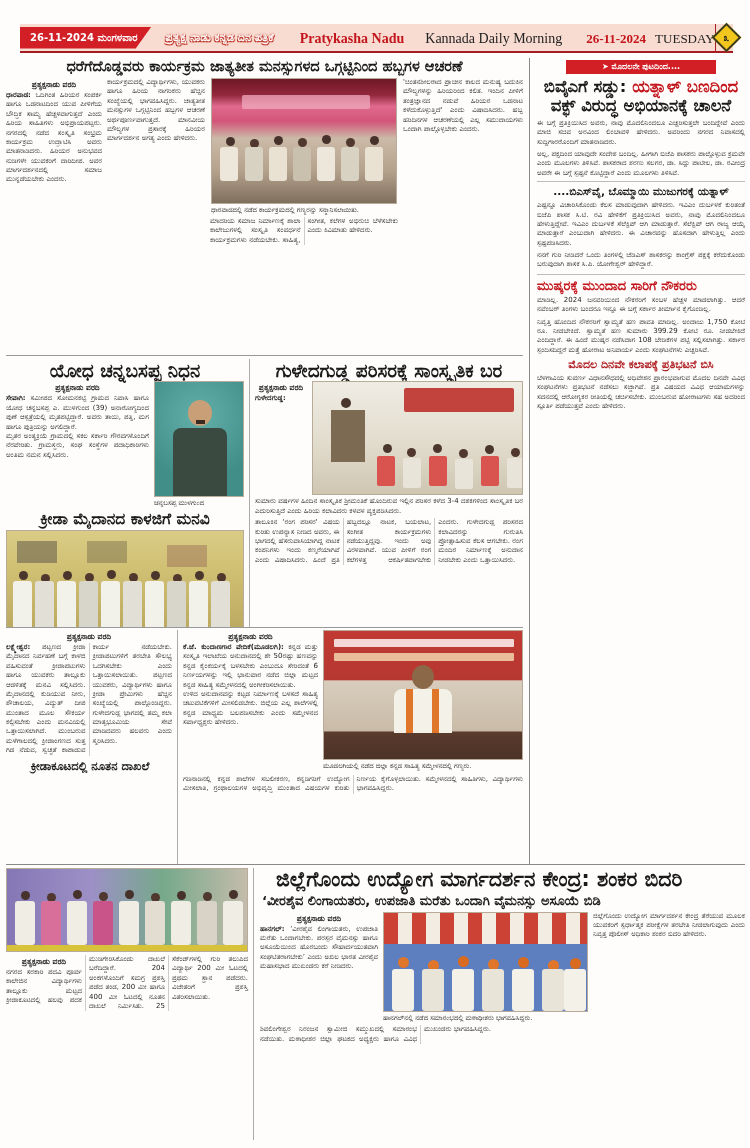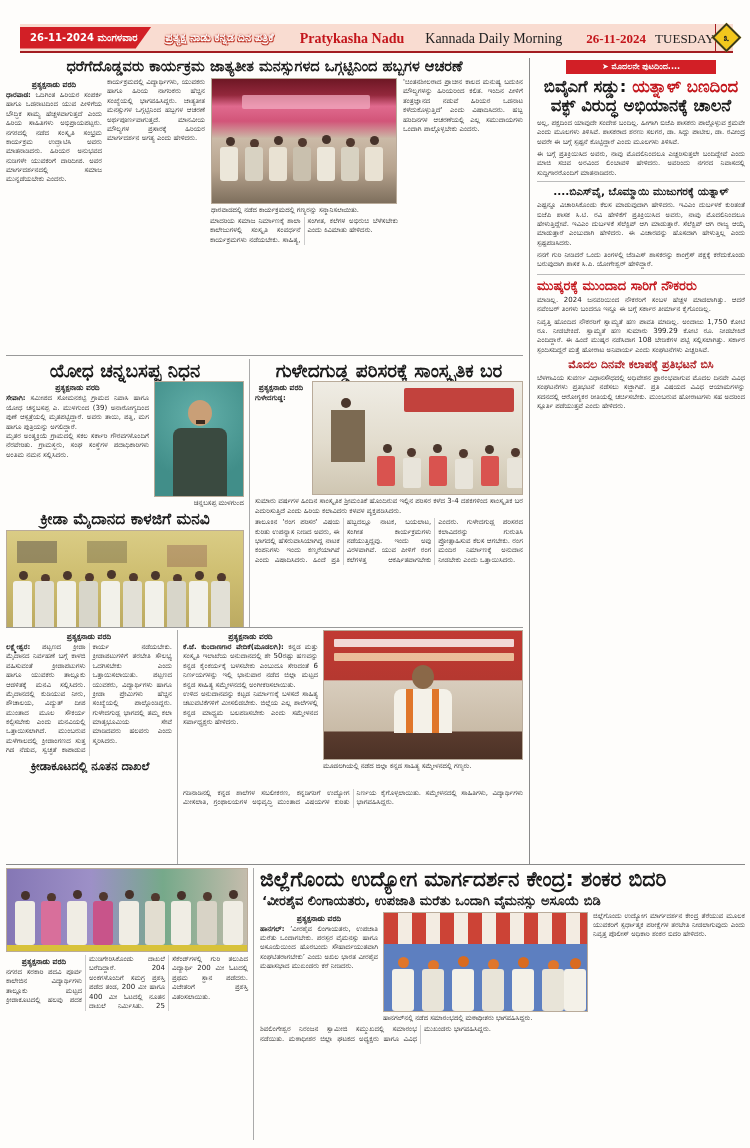--- a/index.html
+++ b/index.html
@@ -31,21 +31,21 @@
   .rule{border:none;border-top:1px solid #999;margin:3px 0;}
   
   .b{font-size:7px;line-height:1.34;text-align:justify;color:#222;}
   .dateline{font-size:7.5px;font-weight:bold;text-align:center;margin:2px 0 1px 0;}
   .loc{font-weight:bold;}
   .h-top{font-size:23px;font-weight:800;text-align:center;line-height:1.1;margin:1px 0 2px 0;letter-spacing:-.3px;}
   .h-sub{font-size:14.5px;font-weight:bold;text-align:center;margin-bottom:3px;}
   .h-sec{font-size:18.5px;font-weight:800;text-align:center;line-height:1.05;margin:2px 0 1px 0;}
   .h-small{font-size:15.5px;font-weight:800;text-align:center;margin:2px 0;}
   .h-mid{font-size:17.5px;font-weight:800;text-align:center;margin:1px 0 2px 0;}
-  .h-bottom{font-size:20.5px;font-weight:800;line-height:1.05;margin:1px 0 2px 0;}
+  .h-bottom{font-size:20.5px;font-weight:800;line-height:1.05;margin:1px 0 2px 16px;}
   .h-bsub{font-size:13px;font-weight:bold;margin:0 0 3px 2px;}
   .caption{font-size:6.8px;line-height:1.3;color:#111;margin-top:2px;text-align:justify;}
   .cols2{column-count:2;column-gap:7px;column-rule:1px solid #ccc;}
   .cols3{column-count:3;column-gap:7px;column-rule:1px solid #ccc;}
   
   .jump{display:block;margin:2px auto 3px auto;width:150px;background:#d21f26;color:#fff;
         font-size:8px;font-weight:bold;text-align:center;padding:2px 0;}
   .r-head{font-size:16.5px;font-weight:800;text-align:center;line-height:1.18;margin-bottom:3px;}
   .r-red{color:#c3161c;}
   .r-subline{font-size:10.5px;font-weight:800;text-align:center;margin:3px 0;border-top:1px solid #bbb;padding-top:3px;}
@@ -140,21 +140,21 @@
                 <div class="b"><span class="loc">ಸೇವಾಗಿ:</span>
                   <span>ಸಮೀಪದ ಸೋಮನಕಟ್ಟಿ ಗ್ರಾಮದ ನಿವಾಸಿ ಹಾಗೂ ಯೋಧ ಚನ್ನಬಸಪ್ಪ ಎ. ಮುಳಗುಂದ (39) ಅನಾರೋಗ್ಯದಿಂದ ಪುಣೆ ಆಸ್ಪತ್ರೆಯಲ್ಲಿ ಮೃತಪಟ್ಟಿದ್ದಾರೆ. ಅವರು ತಾಯಿ, ಪತ್ನಿ, ಮಗ ಹಾಗೂ ಪುತ್ರಿಯನ್ನು ಅಗಲಿದ್ದಾರೆ.</span></div>
                 <div class="b">ಮೃತರ ಅಂತ್ಯಕ್ರಿಯೆ ಗ್ರಾಮದಲ್ಲಿ ಸಕಲ ಸರ್ಕಾರಿ ಗೌರವಗಳೊಂದಿಗೆ ನೆರವೇರಿತು. ಗ್ರಾಮಸ್ಥರು, ಸಂಘ ಸಂಸ್ಥೆಗಳ ಪದಾಧಿಕಾರಿಗಳು ಅಂತಿಮ ನಮನ ಸಲ್ಲಿಸಿದರು.</div>
               </div>
               <div>
                 <div class="ph ph-portrait">
                   <div class="dots" style="left:33px;top:18px;width:24px;height:26px;background:#c99f77;"></div>
                   <div class="blk" style="left:18px;top:46px;width:54px;height:70px;background:#3a4a40;border-radius:8px 8px 0 0;"></div>
                   <div class="blk" style="left:41px;top:38px;width:9px;height:4px;background:#3a2a20;"></div>
                 </div>
-                <div class="caption" style="width:90px;text-align:right;">ಚನ್ನಬಸಪ್ಪ ಮುಳಗುಂದ</div>
+                <div class="caption" style="width:90px;text-align:left;">ಚನ್ನಬಸಪ್ಪ ಮುಳಗುಂದ</div>
               </div>
             </div>
             <div class="h-small">ಕ್ರೀಡಾ ಮೈದಾನದ ಕಾಳಜಿಗೆ ಮನವಿ</div>
             <div class="ph ph-krida">
               <div class="blk" style="left:10px;top:10px;width:40px;height:22px;background:#6d6350;opacity:.6;box-shadow:70px 0 0 rgba(90,80,60,.6),150px 4px 0 rgba(120,60,70,.5);"></div>
               <div class="dots" style="left:12px;top:40px;width:9px;height:9px;background:#4a362c;box-shadow:22px 3px 0 #50382e,44px 0 0 #4a362c,66px 2px 0 #50382e,88px -1px 0 #4a362c,110px 2px 0 #50382e,132px 0 0 #4a362c,154px 3px 0 #50382e,176px 0 0 #4a362c,198px 2px 0 #50382e;"></div>
               <div class="blk" style="left:6px;top:50px;width:19px;height:52px;background:#f2f1ea;border-radius:3px;box-shadow:22px 0 0 #e2e0d6,44px 0 0 #f2f1ea,66px 0 0 #d8d6ca,88px 0 0 #f2f1ea,110px 0 0 #e2e0d6,132px 0 0 #f2f1ea,154px 0 0 #d8d6ca,176px 0 0 #f2f1ea,198px 0 0 #e2e0d6;"></div>
             </div>
           </div>
           <div class="row2-b">
@@ -203,36 +203,36 @@
               <div>
                 <div class="ph ph-kannada">
                   <div class="blk" style="left:10px;top:8px;width:180px;height:8px;background:rgba(255,255,255,.8);border-radius:1px;box-shadow:0 14px 0 rgba(255,245,200,.7);"></div>
                   <div class="dots" style="left:88px;top:34px;width:22px;height:24px;background:#8a6848;"></div>
                   <div class="blk" style="left:70px;top:58px;width:58px;height:44px;background:#f4f1e8;border-radius:8px 8px 0 0;"></div>
                   <div class="blk" style="left:82px;top:58px;width:7px;height:44px;background:#e0762a;box-shadow:26px 0 0 #e0762a;"></div>
                 </div>
                 <div class="caption" style="width:200px;">ಮೂಡಲಗಿಯಲ್ಲಿ ನಡೆದ ಜಿಲ್ಲಾ ಕನ್ನಡ ಸಾಹಿತ್ಯ ಸಮ್ಮೇಳನದಲ್ಲಿ ಗಣ್ಯರು.</div>
               </div>
             </div>
-            <div class="b cols2" style="margin-top:18px;">ಗಡಿನಾಡಿನಲ್ಲಿ ಕನ್ನಡ ಶಾಲೆಗಳ ಸಬಲೀಕರಣ, ಕನ್ನಡಿಗರಿಗೆ ಉದ್ಯೋಗ ಮೀಸಲಾತಿ, ಗ್ರಂಥಾಲಯಗಳ ಅಭಿವೃದ್ಧಿ ಮುಂತಾದ ವಿಷಯಗಳ ಕುರಿತು ನಿರ್ಣಯ ಕೈಗೊಳ್ಳಲಾಯಿತು. ಸಮ್ಮೇಳನದಲ್ಲಿ ಸಾಹಿತಿಗಳು, ವಿದ್ಯಾರ್ಥಿಗಳು ಭಾಗವಹಿಸಿದ್ದರು.</div>
+            <div class="b cols2" style="margin-top:4px;">ಗಡಿನಾಡಿನಲ್ಲಿ ಕನ್ನಡ ಶಾಲೆಗಳ ಸಬಲೀಕರಣ, ಕನ್ನಡಿಗರಿಗೆ ಉದ್ಯೋಗ ಮೀಸಲಾತಿ, ಗ್ರಂಥಾಲಯಗಳ ಅಭಿವೃದ್ಧಿ ಮುಂತಾದ ವಿಷಯಗಳ ಕುರಿತು ನಿರ್ಣಯ ಕೈಗೊಳ್ಳಲಾಯಿತು. ಸಮ್ಮೇಳನದಲ್ಲಿ ಸಾಹಿತಿಗಳು, ವಿದ್ಯಾರ್ಥಿಗಳು ಭಾಗವಹಿಸಿದ್ದರು.</div>
           </div>
         </div>
       </div>
 
       <div class="right-col r-col">
         <span class="jump">
           <span>➤ </span><span>ಮೊದಲನೇ ಪುಟದಿಂದ....</span>
         </span>
         <div class="r-head">
           <span>ಬಿವೈಎಗೆ ಸಡ್ಡು:</span>
           <span class="r-red">ಯತ್ನಾಳ್ ಬಣದಿಂದ</span><br>
           <span>ವಕ್ಫ್ ವಿರುದ್ಧ ಅಭಿಯಾನಕ್ಕೆ ಚಾಲನೆ</span>
         </div>
+        <div class="b">ಈ ಬಗ್ಗೆ ಪ್ರತಿಕ್ರಿಯಿಸಿದ ಅವರು, ನಾವು ಮೊದಲಿನಿಂದಲೂ ಎಚ್ಚರಿಸುತ್ತಲೇ ಬಂದಿದ್ದೇವೆ ಎಂದು ಮಾಜಿ ಸಚಿವ ಅರವಿಂದ ಲಿಂಬಾವಳಿ ಹೇಳಿದರು. ಅವರಿಂದು ನಗರದ ನಿವಾಸದಲ್ಲಿ ಸುದ್ದಿಗಾರರೊಂದಿಗೆ ಮಾತನಾಡಿದರು.</div>
         <div class="b">ಅಲ್ಲ, ಪಕ್ಷದಿಂದ ಯಾವುದೇ ಸಂದೇಶ ಬಂದಿಲ್ಲ. ಹೀಗಾಗಿ ಬಿಜೆಪಿ ಶಾಸಕರು ಪಾಲ್ಗೊಳ್ಳುವ ಕ್ರಮವೇ ಎಂದು ಮೂಲಗಳು ತಿಳಿಸಿವೆ. ಶಾಸಕರಾದ ಶರಣು ಸಲಗರ, ಡಾ. ಸಿದ್ದು ಪಾಟೀಲ, ಡಾ. ರವೀಂದ್ರ ಅವರೇ ಈ ಬಗ್ಗೆ ಸ್ಪಷ್ಟನೆ ಕೊಟ್ಟಿದ್ದಾರೆ ಎಂದು ಮೂಲಗಳು ತಿಳಿಸಿವೆ.</div>
-        <div class="b">ಈ ಬಗ್ಗೆ ಪ್ರತಿಕ್ರಿಯಿಸಿದ ಅವರು, ನಾವು ಮೊದಲಿನಿಂದಲೂ ಎಚ್ಚರಿಸುತ್ತಲೇ ಬಂದಿದ್ದೇವೆ ಎಂದು ಮಾಜಿ ಸಚಿವ ಅರವಿಂದ ಲಿಂಬಾವಳಿ ಹೇಳಿದರು. ಅವರಿಂದು ನಗರದ ನಿವಾಸದಲ್ಲಿ ಸುದ್ದಿಗಾರರೊಂದಿಗೆ ಮಾತನಾಡಿದರು.</div>
         <div class="r-subline">....ಬಿಎಸ್‌ವೈ, ಬೊಮ್ಮಾಯಿ ಮುಜುಗರಕ್ಕೆ ಯತ್ನಾಳ್</div>
         <div class="b">ಎಷ್ಟನ್ನೂ ವಿಚಾರಿಸಿಕೊಂಡು ಕೆಲಸ ಮಾಡುವುದಾಗಿ ಹೇಳಿದರು. ಇವಿಎಂ ದುರ್ಬಳಕೆ ಕುರಿತಂತೆ ಬಿಜೆಪಿ ಶಾಸಕ ಸಿ.ಟಿ. ರವಿ ಹೇಳಿಕೆಗೆ ಪ್ರತಿಕ್ರಿಯಿಸಿದ ಅವರು, ನಾವು ಮೊದಲಿನಿಂದಲೂ ಹೇಳುತ್ತಿದ್ದೇವೆ. ಇವಿಎಂ ದುರ್ಬಳಕೆ ಸೆಲೆಕ್ಟಿವ್ ಆಗಿ ಮಾಡುತ್ತಾರೆ. ಸೆಲೆಕ್ಟಿವ್ ಆಗಿ ರಾಜ್ಯ ಆಯ್ಕೆ ಮಾಡುತ್ತಾರೆ ಎಂಬುದಾಗಿ ಹೇಳಿದರು. ಈ ವಿಚಾರವನ್ನು ಹೊಸದಾಗಿ ಹೇಳುತ್ತಿಲ್ಲ ಎಂದು ಸ್ಪಷ್ಟಪಡಿಸಿದರು.</div>
         <div class="b">ನನಗೆ ಗುರಿ ನೀಡಿದರೆ ಒಂದು ತಿಂಗಳಲ್ಲಿ ಜೆಡಿಎಸ್ ಶಾಸಕರನ್ನು ಕಾಂಗ್ರೆಸ್ ಪಕ್ಷಕ್ಕೆ ಕರೆದುಕೊಂಡು ಬರುವುದಾಗಿ ಶಾಸಕ ಸಿ.ಪಿ. ಯೋಗೇಶ್ವರ್ ಹೇಳಿದ್ದಾರೆ.</div>
         <div class="r-redhead">ಮುಷ್ಕರಕ್ಕೆ ಮುಂದಾದ ಸಾರಿಗೆ ನೌಕರರು</div>
         <div class="b">ಮಾಡಿಲ್ಲ. 2024 ಜನವರಿಯಿಂದ ನೌಕರರಿಗೆ ಸಂಬಳ ಹೆಚ್ಚಳ ಮಾಡಲಾಗಿತ್ತು. ಆದರೆ ನವೆಂಬರ್ ತಿಂಗಳು ಬಂದರೂ ಇನ್ನೂ ಈ ಬಗ್ಗೆ ಸರ್ಕಾರ ತೀರ್ಮಾನ ಕೈಗೊಂಡಿಲ್ಲ.</div>
         <div class="b">ನಿವೃತ್ತಿ ಹೊಂದಿದ ನೌಕರರಿಗೆ ಸ್ವಾಮ್ಯತೆ ಹಣ ಪಾವತಿ ಮಾಡಿಲ್ಲ. ಅಂದಾಜು 1,750 ಕೋಟಿ ರೂ. ನೀಡಬೇಕಿದೆ. ಸ್ವಾಮ್ಯತೆ ಹಣ ಸುಮಾರು 399.29 ಕೋಟಿ ರೂ. ನೀಡಬೇಕಿದೆ ಎಂದಿದ್ದಾರೆ. ಈ ಹಿಂದೆ ಮುಷ್ಕರ ನಡೆಸಿದಾಗ 108 ಬೇಡಿಕೆಗಳ ಪಟ್ಟಿ ಸಲ್ಲಿಸಲಾಗಿತ್ತು. ಸರ್ಕಾರ ಸ್ಪಂದಿಸದಿದ್ದರೆ ಮತ್ತೆ ಹೋರಾಟ ಅನಿವಾರ್ಯ ಎಂದು ಸಂಘಟನೆಗಳು ಎಚ್ಚರಿಸಿವೆ.</div>
         <div class="r-redsub">ಮೊದಲ ದಿನವೇ ಕಲಾಪಕ್ಕೆ ಪ್ರತಿಭಟನೆ ಬಿಸಿ</div>
         <div class="b">ಬೆಳಗಾವಿಯ ಸುವರ್ಣ ವಿಧಾನಸೌಧದಲ್ಲಿ ಅಧಿವೇಶನ ಪ್ರಾರಂಭವಾಗುವ ಮೊದಲ ದಿನವೇ ವಿವಿಧ ಸಂಘಟನೆಗಳು ಪ್ರತಿಭಟನೆ ನಡೆಸಲು ಸಜ್ಜಾಗಿವೆ. ಪ್ರತಿ ವಿಷಯದ ವಿವಿಧ ಆಯಾಮಗಳನ್ನು ಸದನದಲ್ಲಿ ಆರೋಗ್ಯಕರ ರೀತಿಯಲ್ಲಿ ಚರ್ಚಿಸಬೇಕು. ಮುಂಬರುವ ಹೋರಾಟಗಳು ಸಹ ಅದರಿಂದ ಸ್ಫೂರ್ತಿ ಪಡೆಯುತ್ತವೆ ಎಂದು ಹೇಳಿದರು.</div>
       </div>
     </div>

